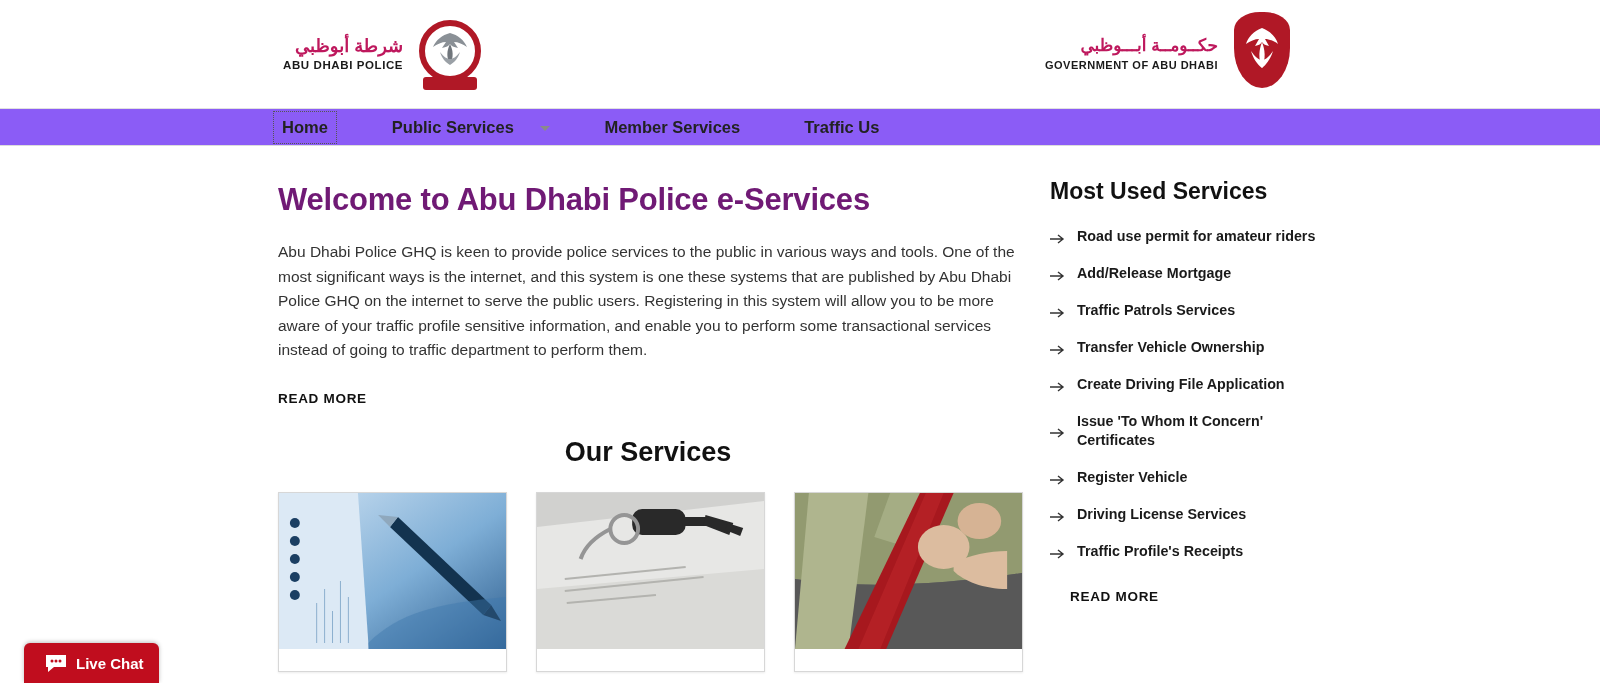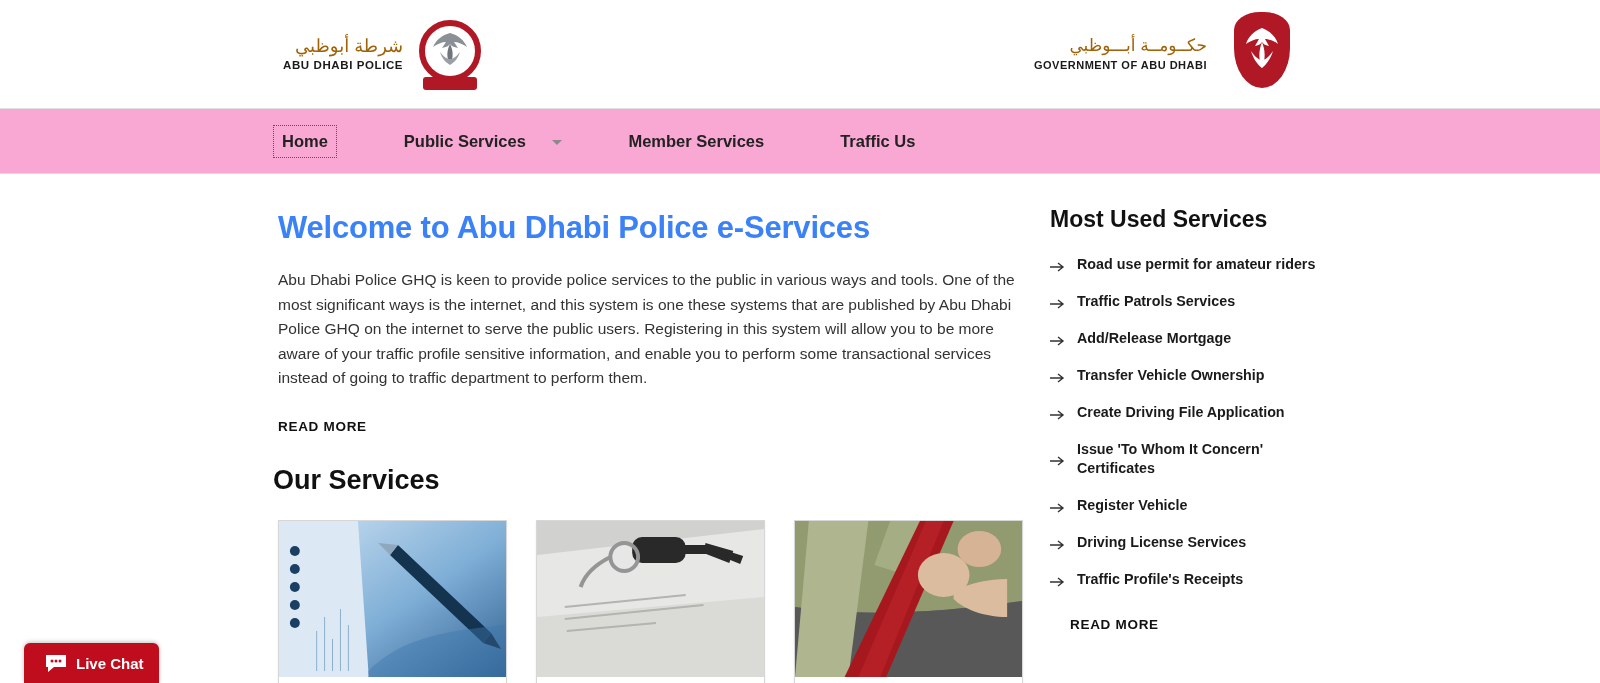--- a/index.html
+++ b/index.html
@@ -29,40 +29,40 @@
     display: flex;
     align-items: center;
     gap: 10px;
   }
   .logo-left-text {
     text-align: right;
     line-height: 1.15;
   }
   .logo-ar {
     font-size: 18px;
-    font-weight: normal;
+    font-weight: bold;
     letter-spacing: 2px;
-    color: #a16207;
+    color: #be185d;
     direction: rtl;
     text-align: right;
   }
   .logo-en {
     font-size: 11.5px;
     font-weight: bold;
     letter-spacing: 0.6px;
     color: #1a1a1a;
     margin-top: 3px;
   }
   .logo-right {
     position: absolute;
     right: 305px;
     top: 12px;
     display: flex;
     align-items: center;
-    gap: 22px;
+    gap: 11px;
   }
   .logo-right-text {
     text-align: right;
     line-height: 1.2;
   }
   .logo-right .logo-ar { font-size: 17px; letter-spacing: 1.2px;}
   .logo-right .logo-en { font-size: 11px; letter-spacing: 0.5px;}
 
   
   .emblem {
@@ -119,29 +119,29 @@
     position: absolute;
     left: 50%;
     top: 14px;
     transform: translateX(-50%);
     width: 44px;
     height: 48px;
   }
 
   
   .nav {
-    height: 66px;
-    background: #f9a8d4;
+    height: 38px;
+    background: #8b5cf6;
     border-top: 1px solid #e0e0e0;
     border-bottom: 1px solid #dcdcdc;
     display: flex;
     align-items: center;
     padding-left: 274px;
     box-sizing: border-box;
-    gap: 16px;
+    gap: 4px;
   }
   .nav-item {
     font-size: 16.5px;
     font-weight: bold;
     color: #222222;
     padding: 6px 8px;
     margin-right: 44px;
     cursor: pointer;
     position: relative;
     white-space: nowrap;
@@ -167,21 +167,21 @@
   }
   .main-col {
     position: absolute;
     left: 278px;
     top: 36px;
     width: 745px;
   }
   h1.welcome {
     font-size: 31px;
     font-weight: bold;
-    color: #3b82f6;
+    color: #701a75;
     margin: 0 0 22px 0;
     letter-spacing: -0.2px;
   }
   p.intro {
     font-size: 15.5px;
     line-height: 24.5px;
     color: #333333;
     margin: 0 0 26px 0;
     width: 742px;
   }
@@ -192,20 +192,21 @@
     letter-spacing: 0.7px;
     color: #111111;
     text-decoration: none;
     cursor: pointer;
   }
   h2.our-services {
     font-size: 27px;
     font-weight: bold;
     color: #111111;
     margin: 30px 0 8px -5px;
+    text-align: center;
   }
   .cards {
     display: flex;
     gap: 29px;
     margin-top: 24px;
   }
   .card {
     width: 229px;
     background: #ffffff;
     border: 1px solid #d7d7d7;
@@ -431,27 +432,27 @@
     <div class="srv-item">
       <svg class="arrow-icon" viewBox="0 0 15 10">
           <path d="M0 5 H12 M8 1 L13 5 L8 9" stroke="#333" stroke-width="1.4" fill="none"></path>
         </svg>
       <span class="srv-label">Road use permit for amateur riders</span>
     </div>
     <div class="srv-item">
       <svg class="arrow-icon" viewBox="0 0 15 10">
           <path d="M0 5 H12 M8 1 L13 5 L8 9" stroke="#333" stroke-width="1.4" fill="none"></path>
         </svg>
+      <span class="srv-label">Add/Release Mortgage</span>
+    </div>
+    <div class="srv-item">
+      <svg class="arrow-icon" viewBox="0 0 15 10">
+          <path d="M0 5 H12 M8 1 L13 5 L8 9" stroke="#333" stroke-width="1.4" fill="none"></path>
+        </svg>
       <span class="srv-label">Traffic Patrols Services</span>
-    </div>
-    <div class="srv-item">
-      <svg class="arrow-icon" viewBox="0 0 15 10">
-          <path d="M0 5 H12 M8 1 L13 5 L8 9" stroke="#333" stroke-width="1.4" fill="none"></path>
-        </svg>
-      <span class="srv-label">Add/Release Mortgage</span>
     </div>
     <div class="srv-item">
       <svg class="arrow-icon" viewBox="0 0 15 10">
           <path d="M0 5 H12 M8 1 L13 5 L8 9" stroke="#333" stroke-width="1.4" fill="none"></path>
         </svg>
       <span class="srv-label">Transfer Vehicle Ownership</span>
     </div>
     <div class="srv-item">
       <svg class="arrow-icon" viewBox="0 0 15 10">
           <path d="M0 5 H12 M8 1 L13 5 L8 9" stroke="#333" stroke-width="1.4" fill="none"></path>

